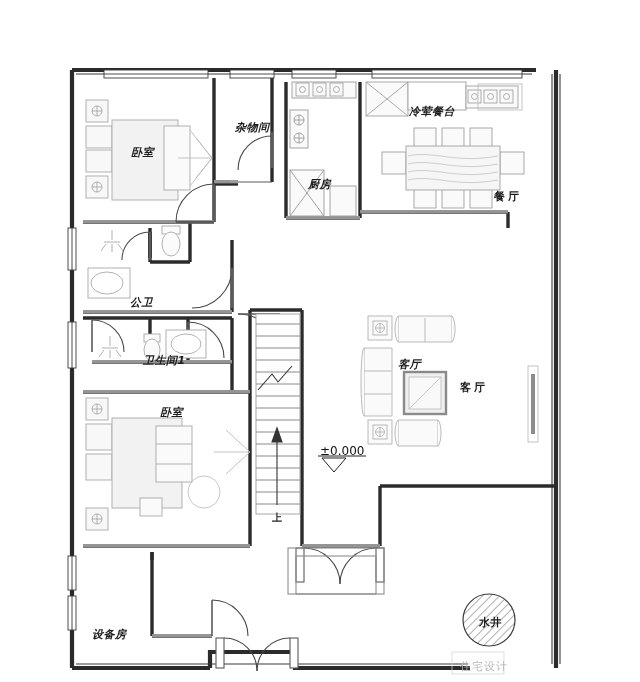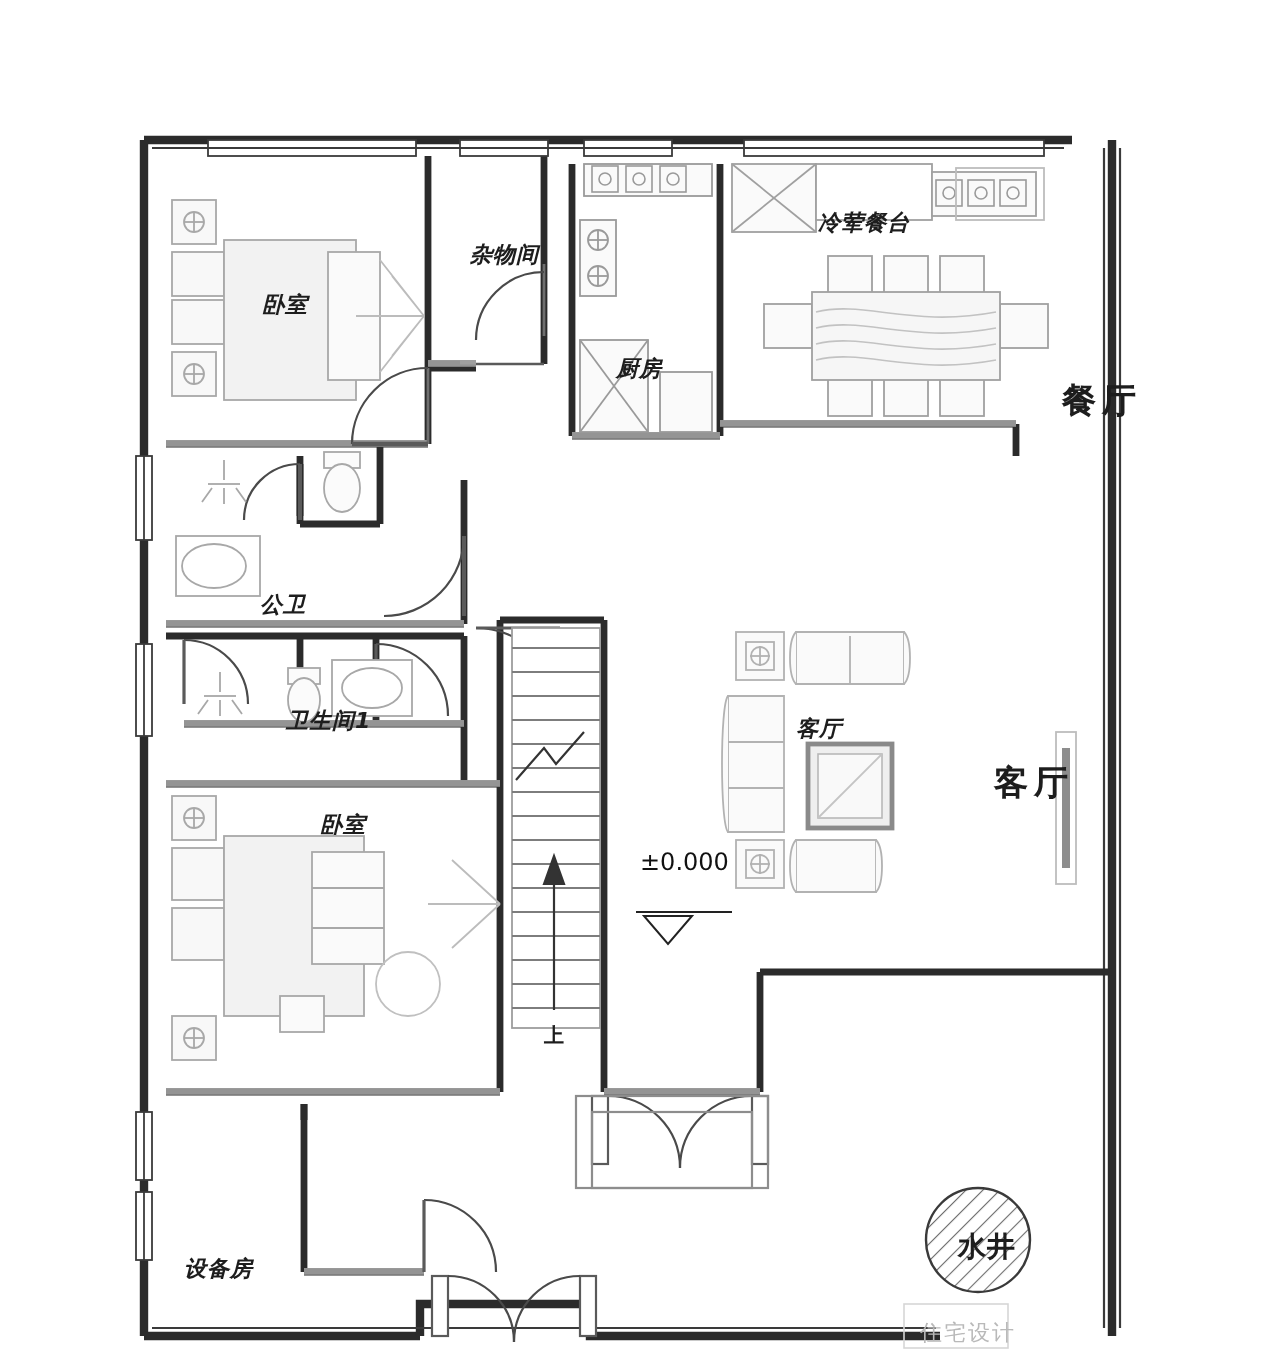--- a/index.html
+++ b/index.html
@@ -2,22 +2,22 @@
 <html><head>
 <meta charset="utf-8">
 <style>
   html,body{margin:0;padding:0;background:#ffffff;}
   body{font-family:"DejaVu Sans","Liberation Sans",sans-serif;}
   #stage{position:relative;width:640px;height:682px;background:#ffffff;overflow:hidden;}
   #plan{position:absolute;left:0;top:0;width:640px;height:682px;}
   .lbl{position:absolute;font-family:"DejaVu Sans","Liberation Sans",sans-serif;color:#1d1d1d;white-space:nowrap;
        font-weight:700;letter-spacing:.5px;}
   .lbl.room{font-size:11px;font-style:italic;}
-  .lbl.roomBig{font-size:17px;letter-spacing:3px;margin-left:37px;}
-  .lbl.tiny{font-size:14px;}
+  .lbl.roomBig{font-size:11px;letter-spacing:3px;}
+  .lbl.tiny{font-size:11px;}
   .lbl.elev{font-size:12px;font-weight:400;letter-spacing:0;color:#111;}
   .lbl.up{font-size:10px;font-weight:700;}
   .wm{position:absolute;color:#b9b9b9;font-size:11px;letter-spacing:1px;}
 </style>
 </head>
 <body>
 
 <div id="stage">
 
 <svg id="plan" viewBox="0 0 640 682" xmlns="http://www.w3.org/2000/svg">
@@ -454,19 +454,19 @@
   <span class="lbl room" style="left:409px;top:104px">冷荤餐台</span>
   <span class="lbl roomBig" style="left:494px;top:189px">餐厅</span>
   <span class="lbl room" style="left:130px;top:295px">公卫</span>
   <span class="lbl room" style="left:143px;top:353px">卫生间1</span>
   <span class="lbl room" style="left:160px;top:405px">卧室</span>
   <span class="lbl room" style="left:398px;top:357px">客厅</span>
   <span class="lbl roomBig" style="left:460px;top:380px">客厅</span>
   <span class="lbl room" style="left:92px;top:627px">设备房</span>
   <span class="lbl tiny" style="left:479px;top:615px">水井</span>
 
-  <span class="lbl elev" style="left:320px;top:424px">±0.000</span>
+  <span class="lbl elev" style="left:320px;top:444px">±0.000</span>
   <span class="lbl up" style="left:272px;top:511px">上</span>
 
   <span class="wm" style="left:460px;top:659px">住宅设计</span>
 </div>
 
 </div>
 
 </body></html>

